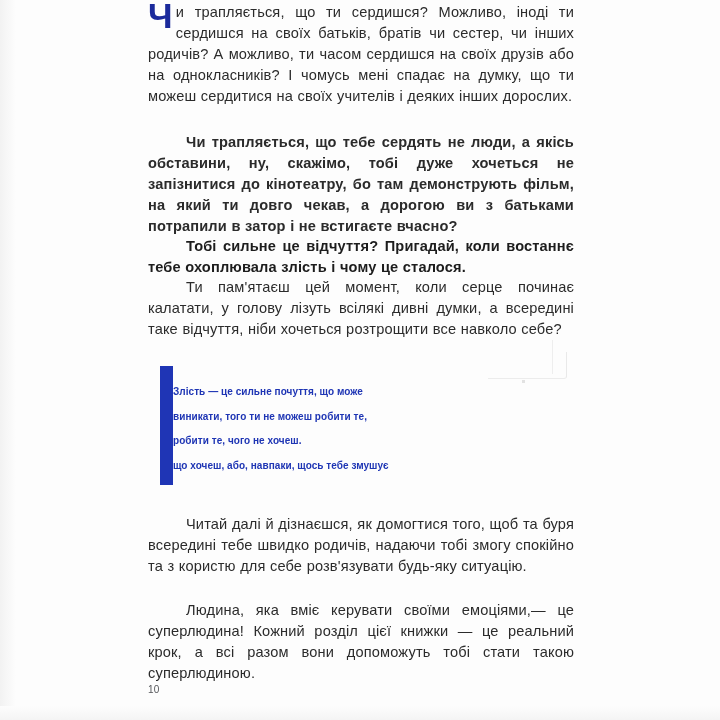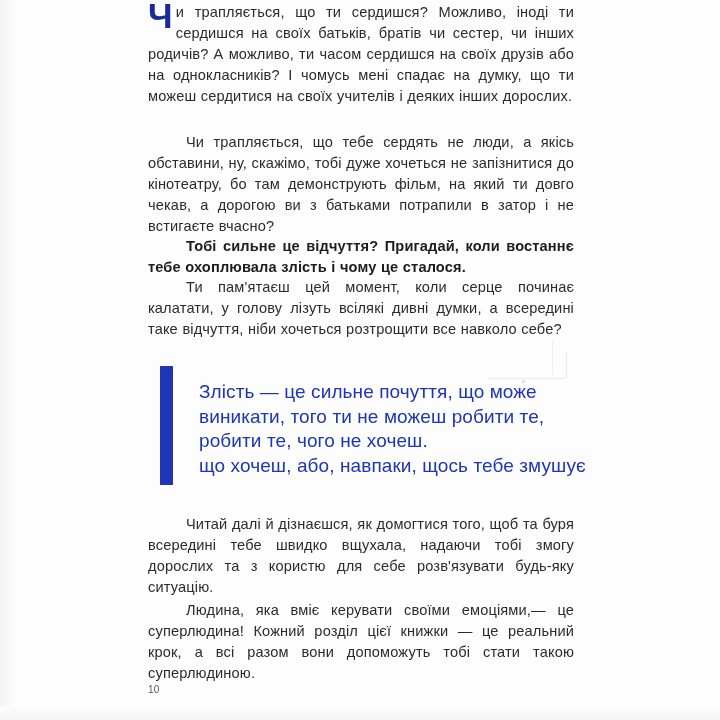--- a/index.html
+++ b/index.html
@@ -90,24 +90,23 @@
     align-items: flex-start;
   }
   .callout-bar {
     flex: 0 0 auto;
     width: 13px;
     height: 119px;
     background: #1f35b5;
   }
   .callout-text {
     flex: 1 1 auto;
-    padding-left: 26px;
-    font-size: 19px;
+    font-size: 10px;
     line-height: 24.5px;
-    font-weight: normal;
+    font-weight: bold;
     color: #1e35b4;
     letter-spacing: 0.005em;
     padding-top: 14px;
   }
   .callout-line {
     display: block;
     white-space: nowrap;
   }
 
   
@@ -145,21 +144,21 @@
   .page-number {
     position: absolute;
     left: 148px;
     top: 684px;
     font-size: 10px;
     color: #55565a;
     letter-spacing: 0.03em;
   }
 
   .blk-1 { position: absolute; left: 0; top: 0;   width: 426px; }
-  .blk-2 { position: absolute; left: 0; top: 130px; width: 426px; }
+  .blk-2 { position: absolute; left: 0; top: 130px; width: 426px; font-weight: bold; }
   .blk-3 { position: absolute; left: 0; top: 234px; width: 426px; }
   .blk-4 { position: absolute; left: 0; top: 275px; width: 426px; }
   .blk-5 { position: absolute; left: 0; top: 512px; width: 426px; }
   .blk-6 { position: absolute; left: 0; top: 598px; width: 426px; }
 </style>
 </head>
 <body>
 
 <div class="page">
 
@@ -178,21 +177,21 @@
 
     <div class="blk-3">
       <p class="body-par bold-par">Тобі сильне це відчуття? Пригадай, коли востаннє тебе охоплювала злість і чому це сталося.</p>
     </div>
 
     <div class="blk-4">
       <p class="body-par">Ти пам'ятаєш цей момент, коли серце починає калатати, у голову лізуть всілякі дивні думки, а всередині таке відчуття, ніби хочеться розтрощити все навколо себе?</p>
     </div>
 
     <div class="blk-5">
-      <p class="body-par">Читай далі й дізнаєшся, як домогтися того, щоб та буря всередині тебе швидко вщухала, надаючи тобі змогу дорослих та з користю для себе розв'язувати будь-яку ситуацію.</p>
+      <p class="body-par">Читай далі й дізнаєшся, як домогтися того, щоб та буря всередині тебе швидко родичів, надаючи тобі змогу спокійно та з користю для себе розв'язувати будь-яку ситуацію.</p>
     </div>
 
     <div class="blk-6">
       <p class="body-par">Людина, яка вміє керувати своїми емоціями,— це суперлюдина! Кожний розділ цієї книжки — це реальний крок, а всі разом вони допоможуть тобі стати такою суперлюдиною.</p>
     </div>
 
   </div>
 
   <div class="fold-artifact"></div>
   <div class="fold-artifact2"></div>

